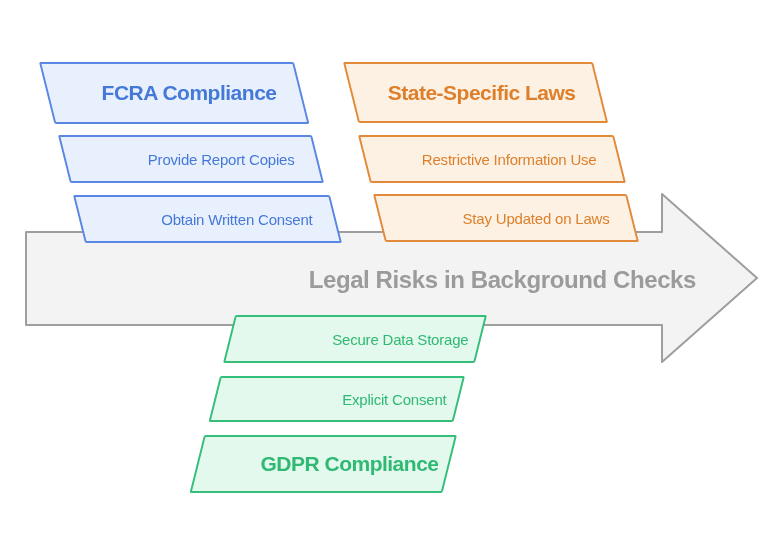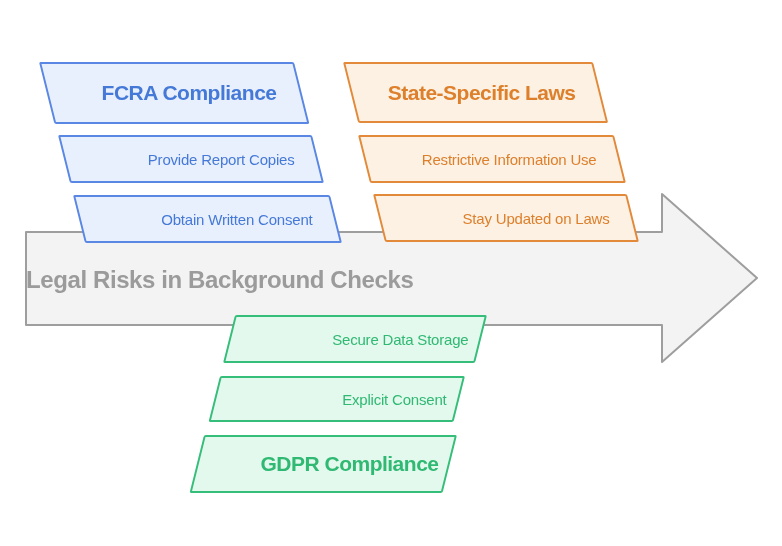--- a/index.html
+++ b/index.html
@@ -3,21 +3,21 @@
 <meta charset="utf-8">
 <style>
   html,body{margin:0;padding:0;background:#ffffff;}
   .canvas{
     position:relative;width:782px;height:546px;background:#ffffff;overflow:hidden;
     font-family:"Liberation Sans", sans-serif;
   }
   .arrow-svg{position:absolute;left:0;top:0;}
   .arrow-title{
     position:absolute;left:26px;top:263px;width:670px;height:34px;line-height:34px;
-    font-size:24px;font-weight:bold;letter-spacing:-0.4px;
+    text-align:right;font-size:24px;font-weight:bold;letter-spacing:-0.4px;
     color:var(--title-color,#9b9b9b);white-space:nowrap;
   }
   .box{
     position:absolute;box-sizing:border-box;border-radius:2px;border:2px solid;
     transform:skewX(14deg);transform-origin:0 0;
   }
   .box.lean-right{transform:skewX(-14deg);}
   .box .inner{
     position:absolute;inset:0;display:flex;align-items:center;justify-content:flex-end;
     padding-right:16px;transform:skewX(-14deg);transform-origin:0 0;white-space:nowrap;

